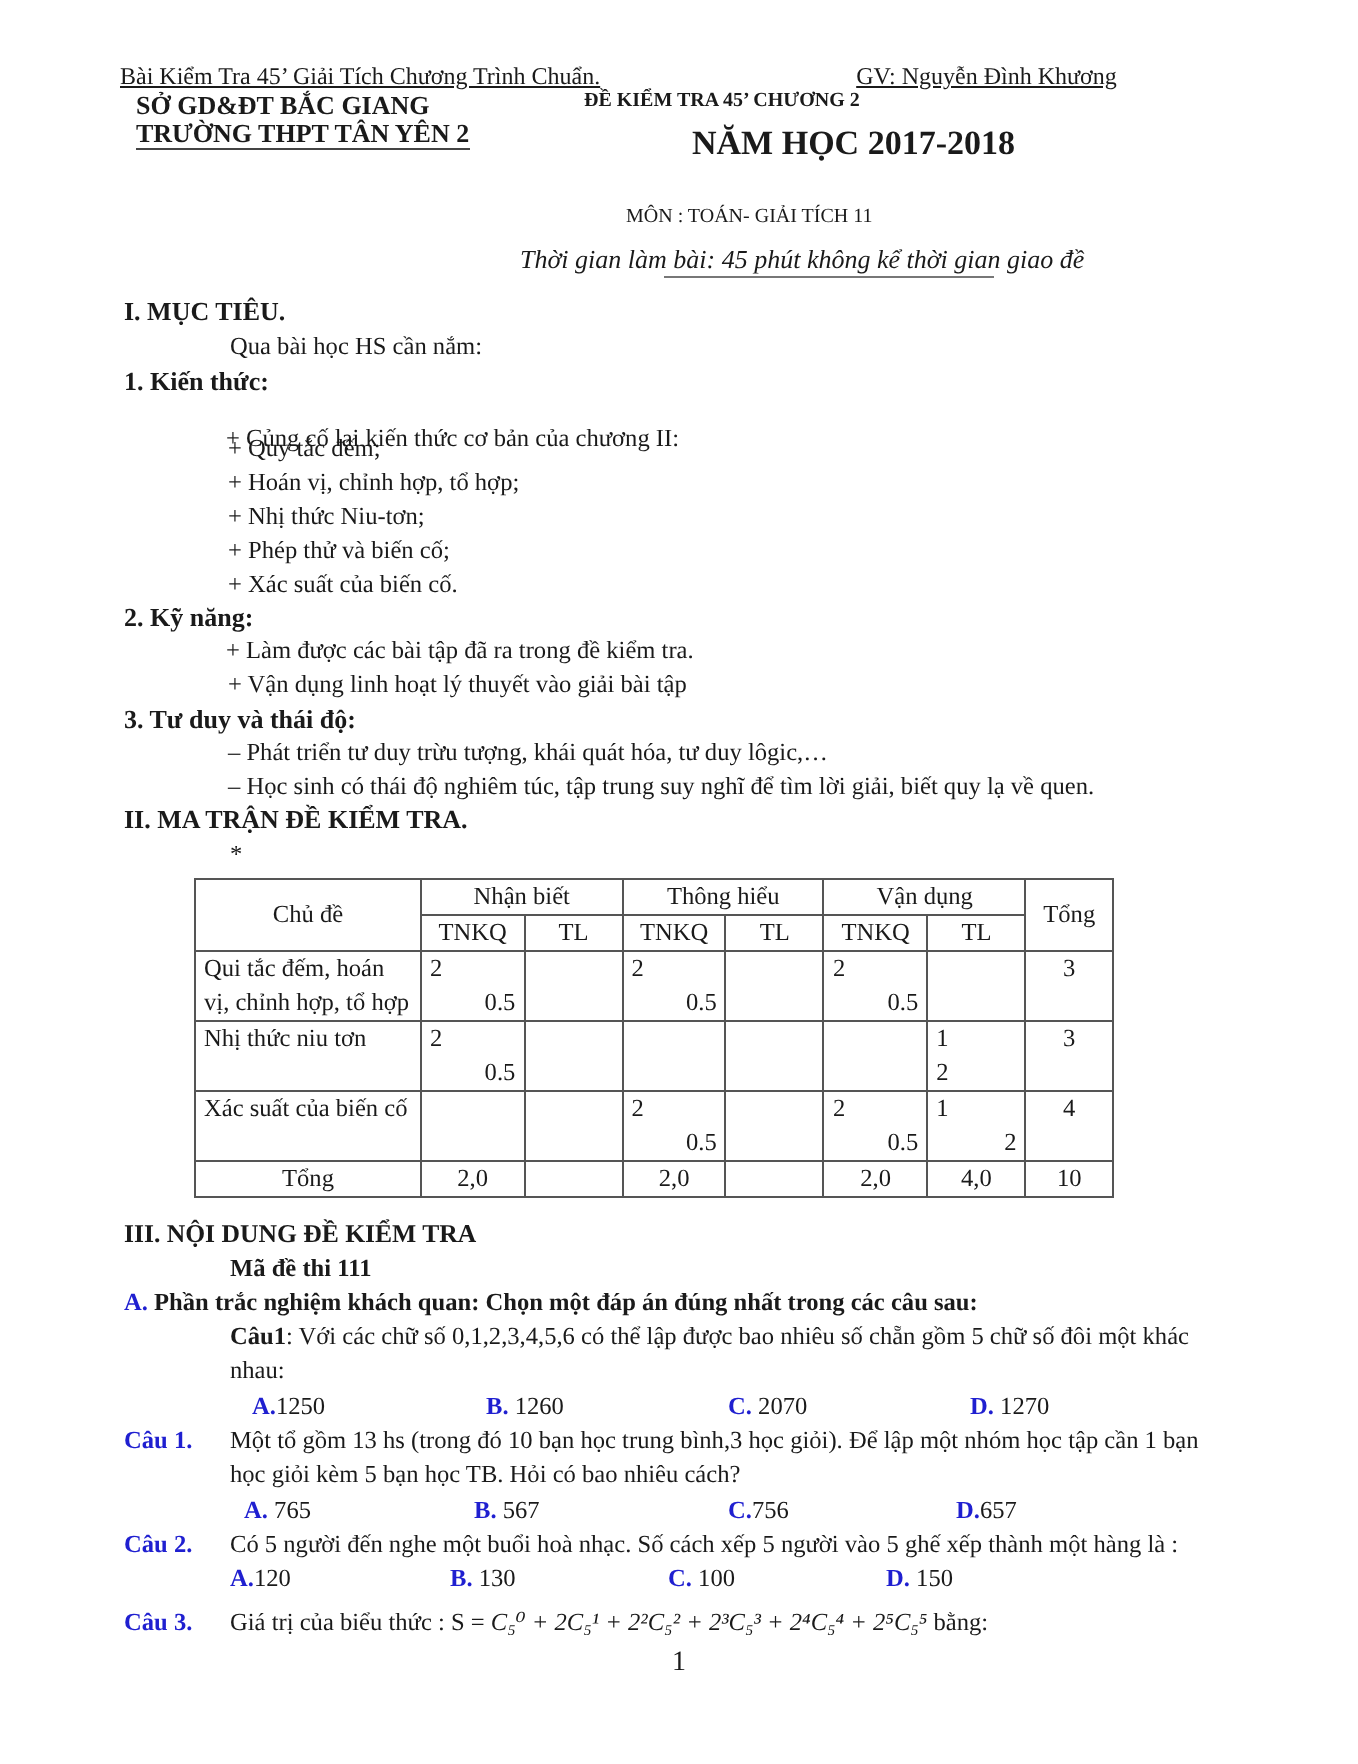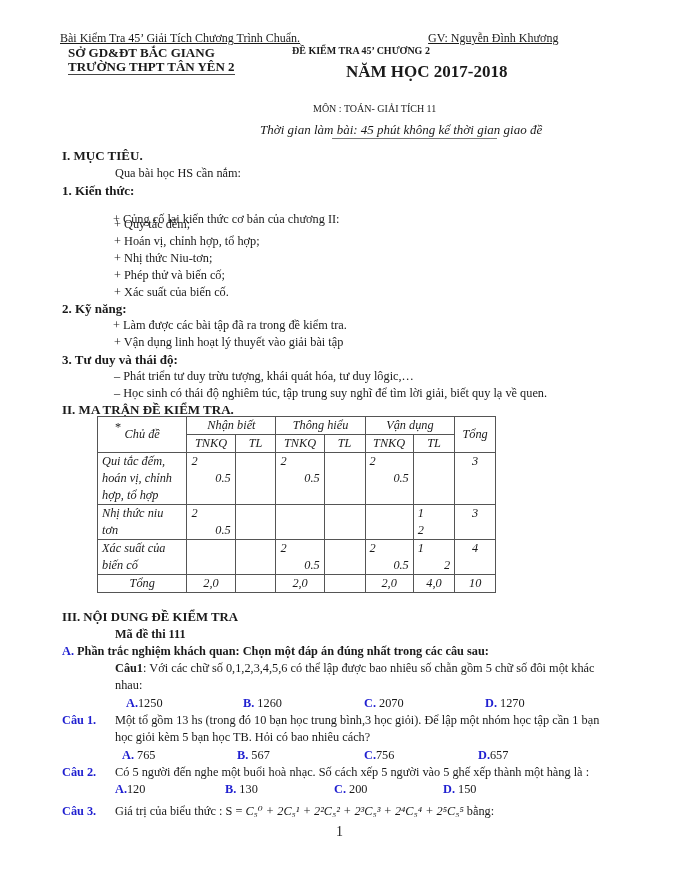--- a/index.html
+++ b/index.html
@@ -11,21 +11,21 @@
   .u { text-decoration:underline; }
   .blue { color:#1f1fd0; }
   .hdr1 { top:31px; left:60px; font-size:12px; }
   .sch1 { top:45px; left:68px; font-size:13px; font-weight:bold; }
   .sch2 { top:59px; left:68px; font-size:13px; font-weight:bold; }
   .t1 { top:45px; left:292px; font-size:10px; font-weight:bold; }
   .t2 { top:62px; left:346px; font-size:17px; font-weight:bold; }
   .mon { top:103px; left:313px; font-size:10px; font-weight:normal; }
   .time { top:122px; left:260px; font-size:13px; font-style:italic; }
   .h { font-weight:bold; font-size:13px; }
-  table.m { position:absolute; left:97px; top:416px; width:399px; border-collapse:collapse; font-size:12.3px;font-style:italic; }
+  table.m { position:absolute; left:97px; top:439px; width:460px; border-collapse:collapse; font-size:12.3px; }
   table.m td { border:1px solid #555; padding:0 4px; vertical-align:top; height:17px; line-height:17px; }
   table.m td.c { text-align:center; vertical-align:middle; }
   .num-top { display:block; text-align:left; }
   .num-bot { display:block; text-align:right; }
   .opt { position:absolute; white-space:nowrap; }
 </style>
 </head>
 <body>
 
 <div class="abs hdr1">
@@ -172,19 +172,19 @@
 <div class="abs" style="top:730px;left:115px;">học giỏi kèm 5 bạn học TB. Hỏi có bao nhiêu cách?</div>
 <div class="opt" style="top:748px;left:122px;"><span class="b blue">A.</span><span> 765</span></div>
 <div class="opt" style="top:748px;left:237px;"><span class="b blue">B.</span><span> 567</span></div>
 <div class="opt" style="top:748px;left:364px;"><span class="b blue">C.</span><span>756</span></div>
 <div class="opt" style="top:748px;left:478px;"><span class="b blue">D.</span><span>657</span></div>
 
 <div class="abs b blue" style="top:765px;left:62px;">Câu 2.</div>
 <div class="abs" style="top:765px;left:115px;">Có 5 người đến nghe một buổi hoà nhạc. Số cách xếp 5 người vào 5 ghế xếp thành một hàng là :</div>
 <div class="opt" style="top:782px;left:115px;"><span class="b blue">A.</span><span>120</span></div>
 <div class="opt" style="top:782px;left:225px;"><span class="b blue">B.</span><span> 130</span></div>
-<div class="opt" style="top:782px;left:334px;"><span class="b blue">C.</span><span> 200</span></div>
+<div class="opt" style="top:782px;left:334px;"><span class="b blue">C.</span><span> 100</span></div>
 <div class="opt" style="top:782px;left:443px;"><span class="b blue">D.</span><span> 150</span></div>
 
 <div class="abs b blue" style="top:804px;left:62px;">Câu 3.</div>
 <div class="abs" style="top:804px;left:115px;"><span>Giá trị của biểu thức : S = </span><span class="i">C₅⁰ + 2C₅¹ + 2²C₅² + 2³C₅³ + 2⁴C₅⁴ + 2⁵C₅⁵</span><span> bằng:</span></div>
 
 <div class="abs" style="top:824px;left:336px;font-size:14px;">1</div>
 
 </body></html>

